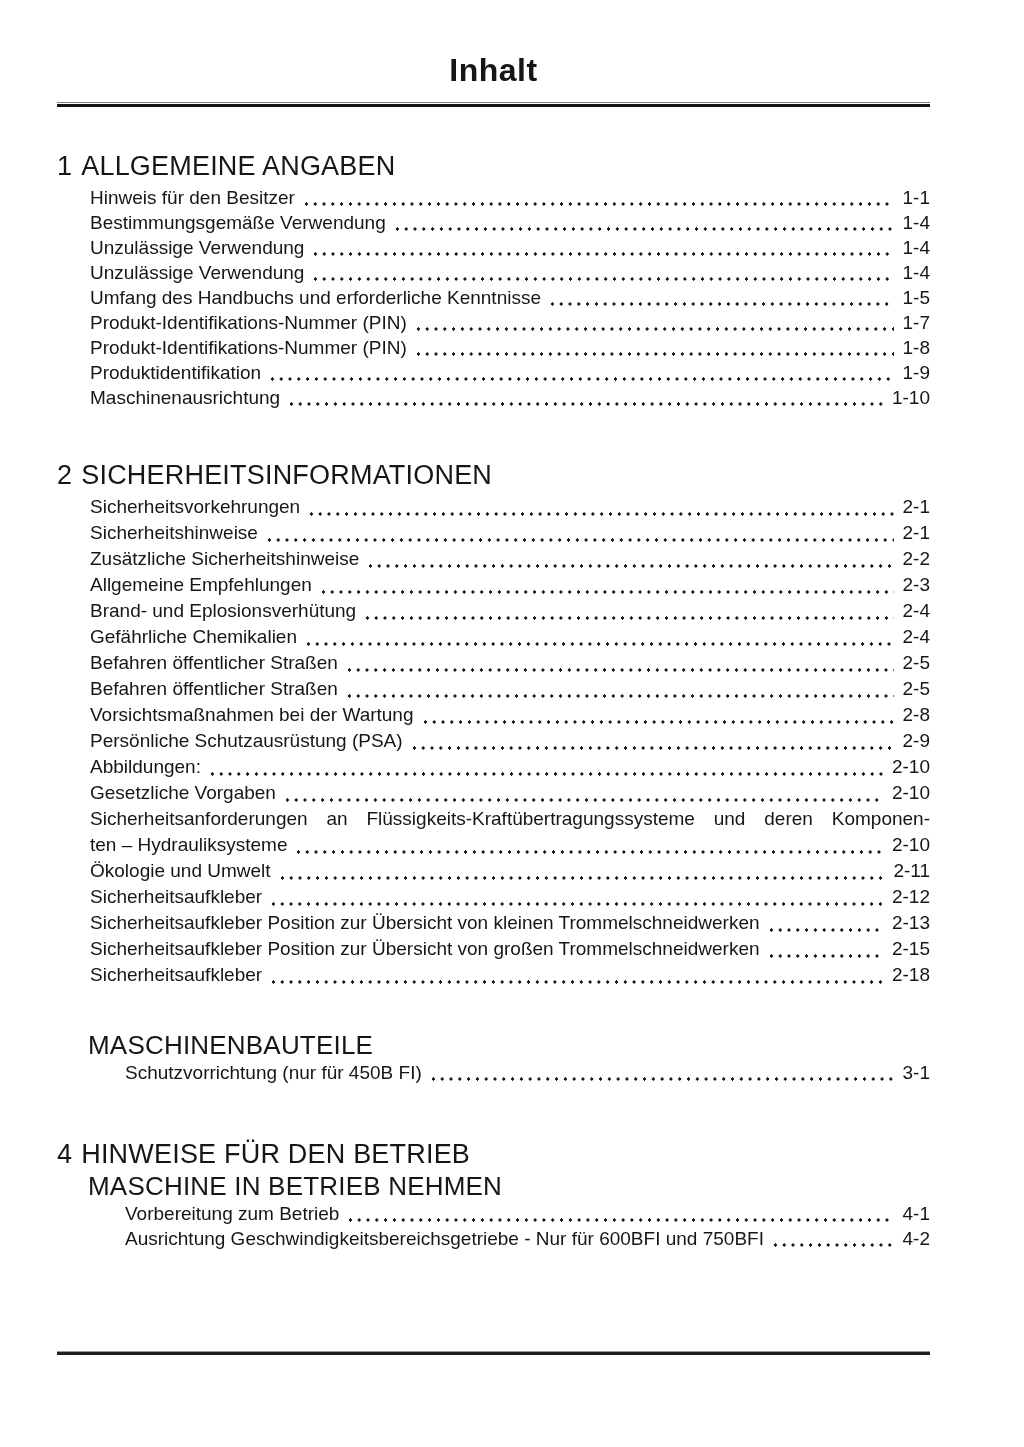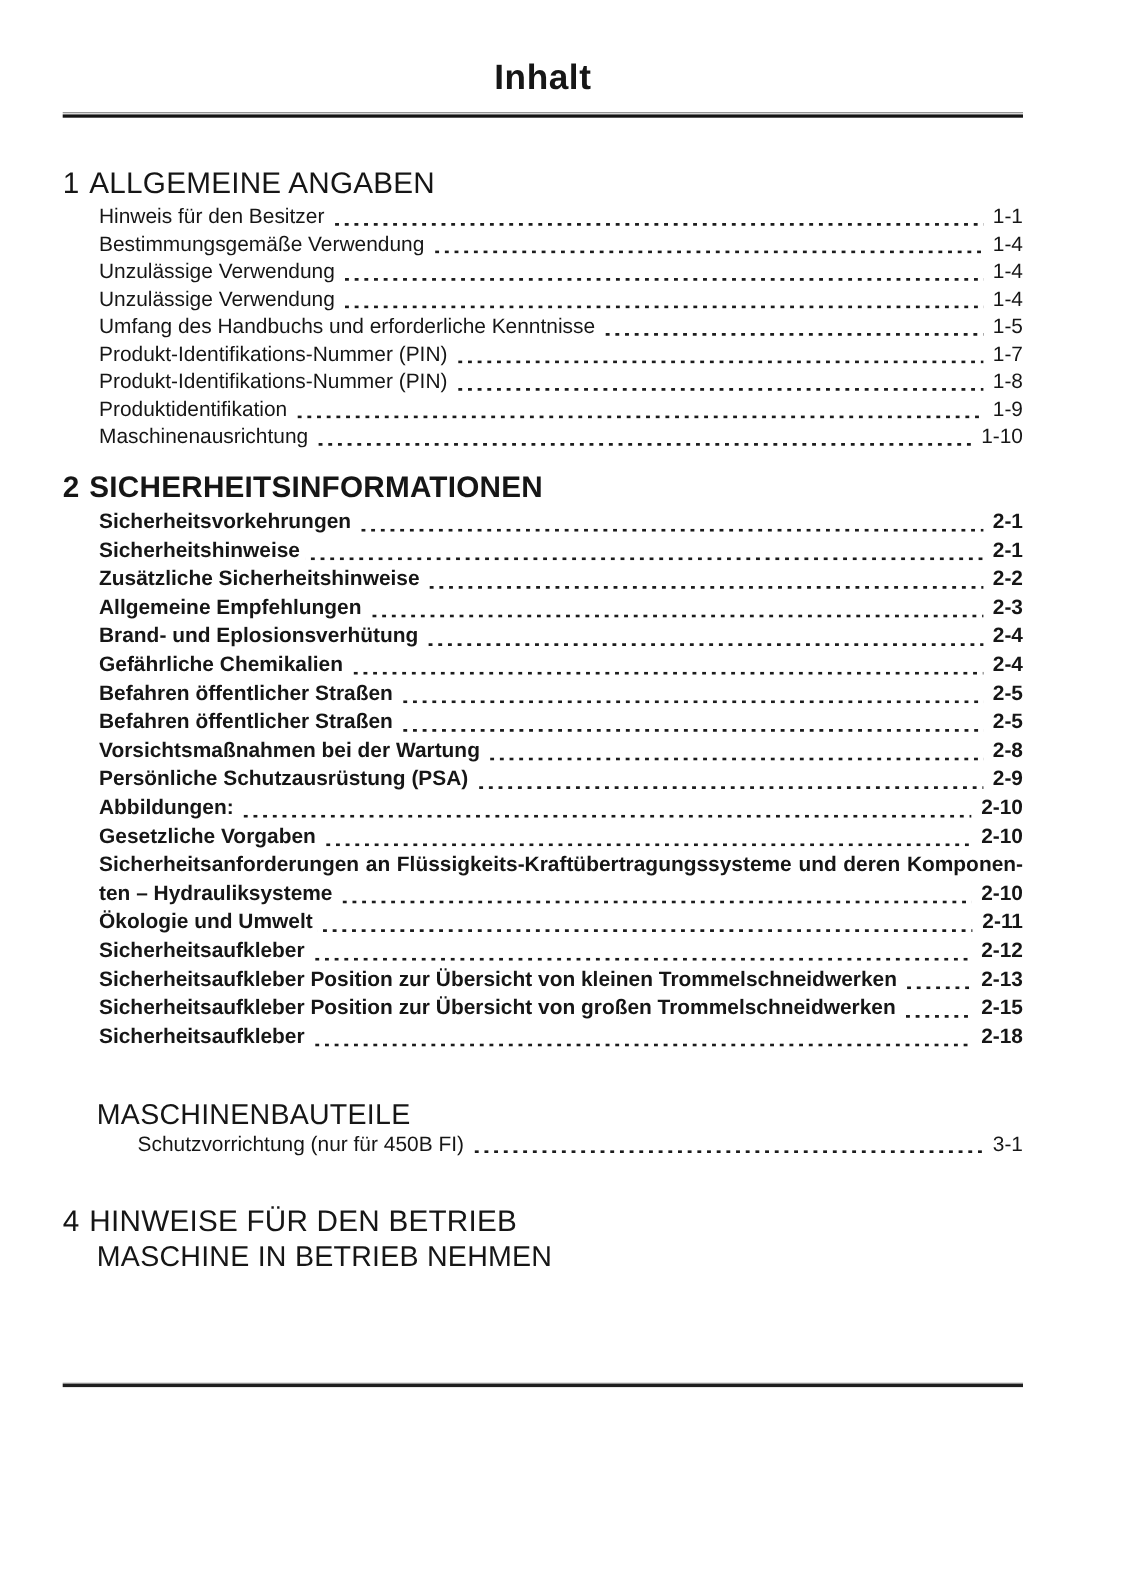--- a/index.html
+++ b/index.html
@@ -33,22 +33,22 @@
     border-top: 1px solid #7d7d7d;
     border-bottom: 3px solid #141414;
   }
   .rule-bottom {
     margin-top: 100px;
     height: 0;
     border-top: 1px solid #9a9a9a;
     border-bottom: 3px solid #1f1f1f;
   }
   #sections section { margin-top: 42px; }
-  #sections section:nth-of-type(2) { margin-top: 16px; font-weight: bold; }
-  #sections section:nth-of-type(4) { margin-top: 40px; }
+  #sections section:nth-of-type(2) { margin-top: 48px; }
+  #sections section:nth-of-type(4) { margin-top: 52px; }
 
   .sec-head {
     font-size: 27px;
     line-height: 34px;
     white-space: nowrap;
     letter-spacing: 0.2px;
   }
   .sec-num {
     display: inline-block;
     margin-right: 9px;
@@ -310,16 +310,32 @@
               <span class="label">Schutzvorrichtung (nur für 450B FI)</span>
               <span class="leader"></span>
               <span class="page-num">3-1</span>
             </div>
           </div>
         </div>
       </section>
       <section>
         <div class="sec-head"><span class="sec-num">4</span><span class="sec-title">HINWEISE FÜR DEN BETRIEB</span></div>
         <div class="subhead">MASCHINE IN BETRIEB NEHMEN</div>
+        <div class="entries deep">
+          <div class="entry-block">
+            <div class="row">
+              <span class="label">Vorbereitung zum Betrieb</span>
+              <span class="leader"></span>
+              <span class="page-num">4-1</span>
+            </div>
+          </div>
+          <div class="entry-block">
+            <div class="row">
+              <span class="label">Ausrichtung Geschwindigkeitsbereichsgetriebe - Nur für 600BFI und 750BFI</span>
+              <span class="leader"></span>
+              <span class="page-num">4-2</span>
+            </div>
+          </div>
+        </div>
       </section>
     </div>
   <div class="rule rule-bottom"></div>
 </div>
 
 </body></html>

